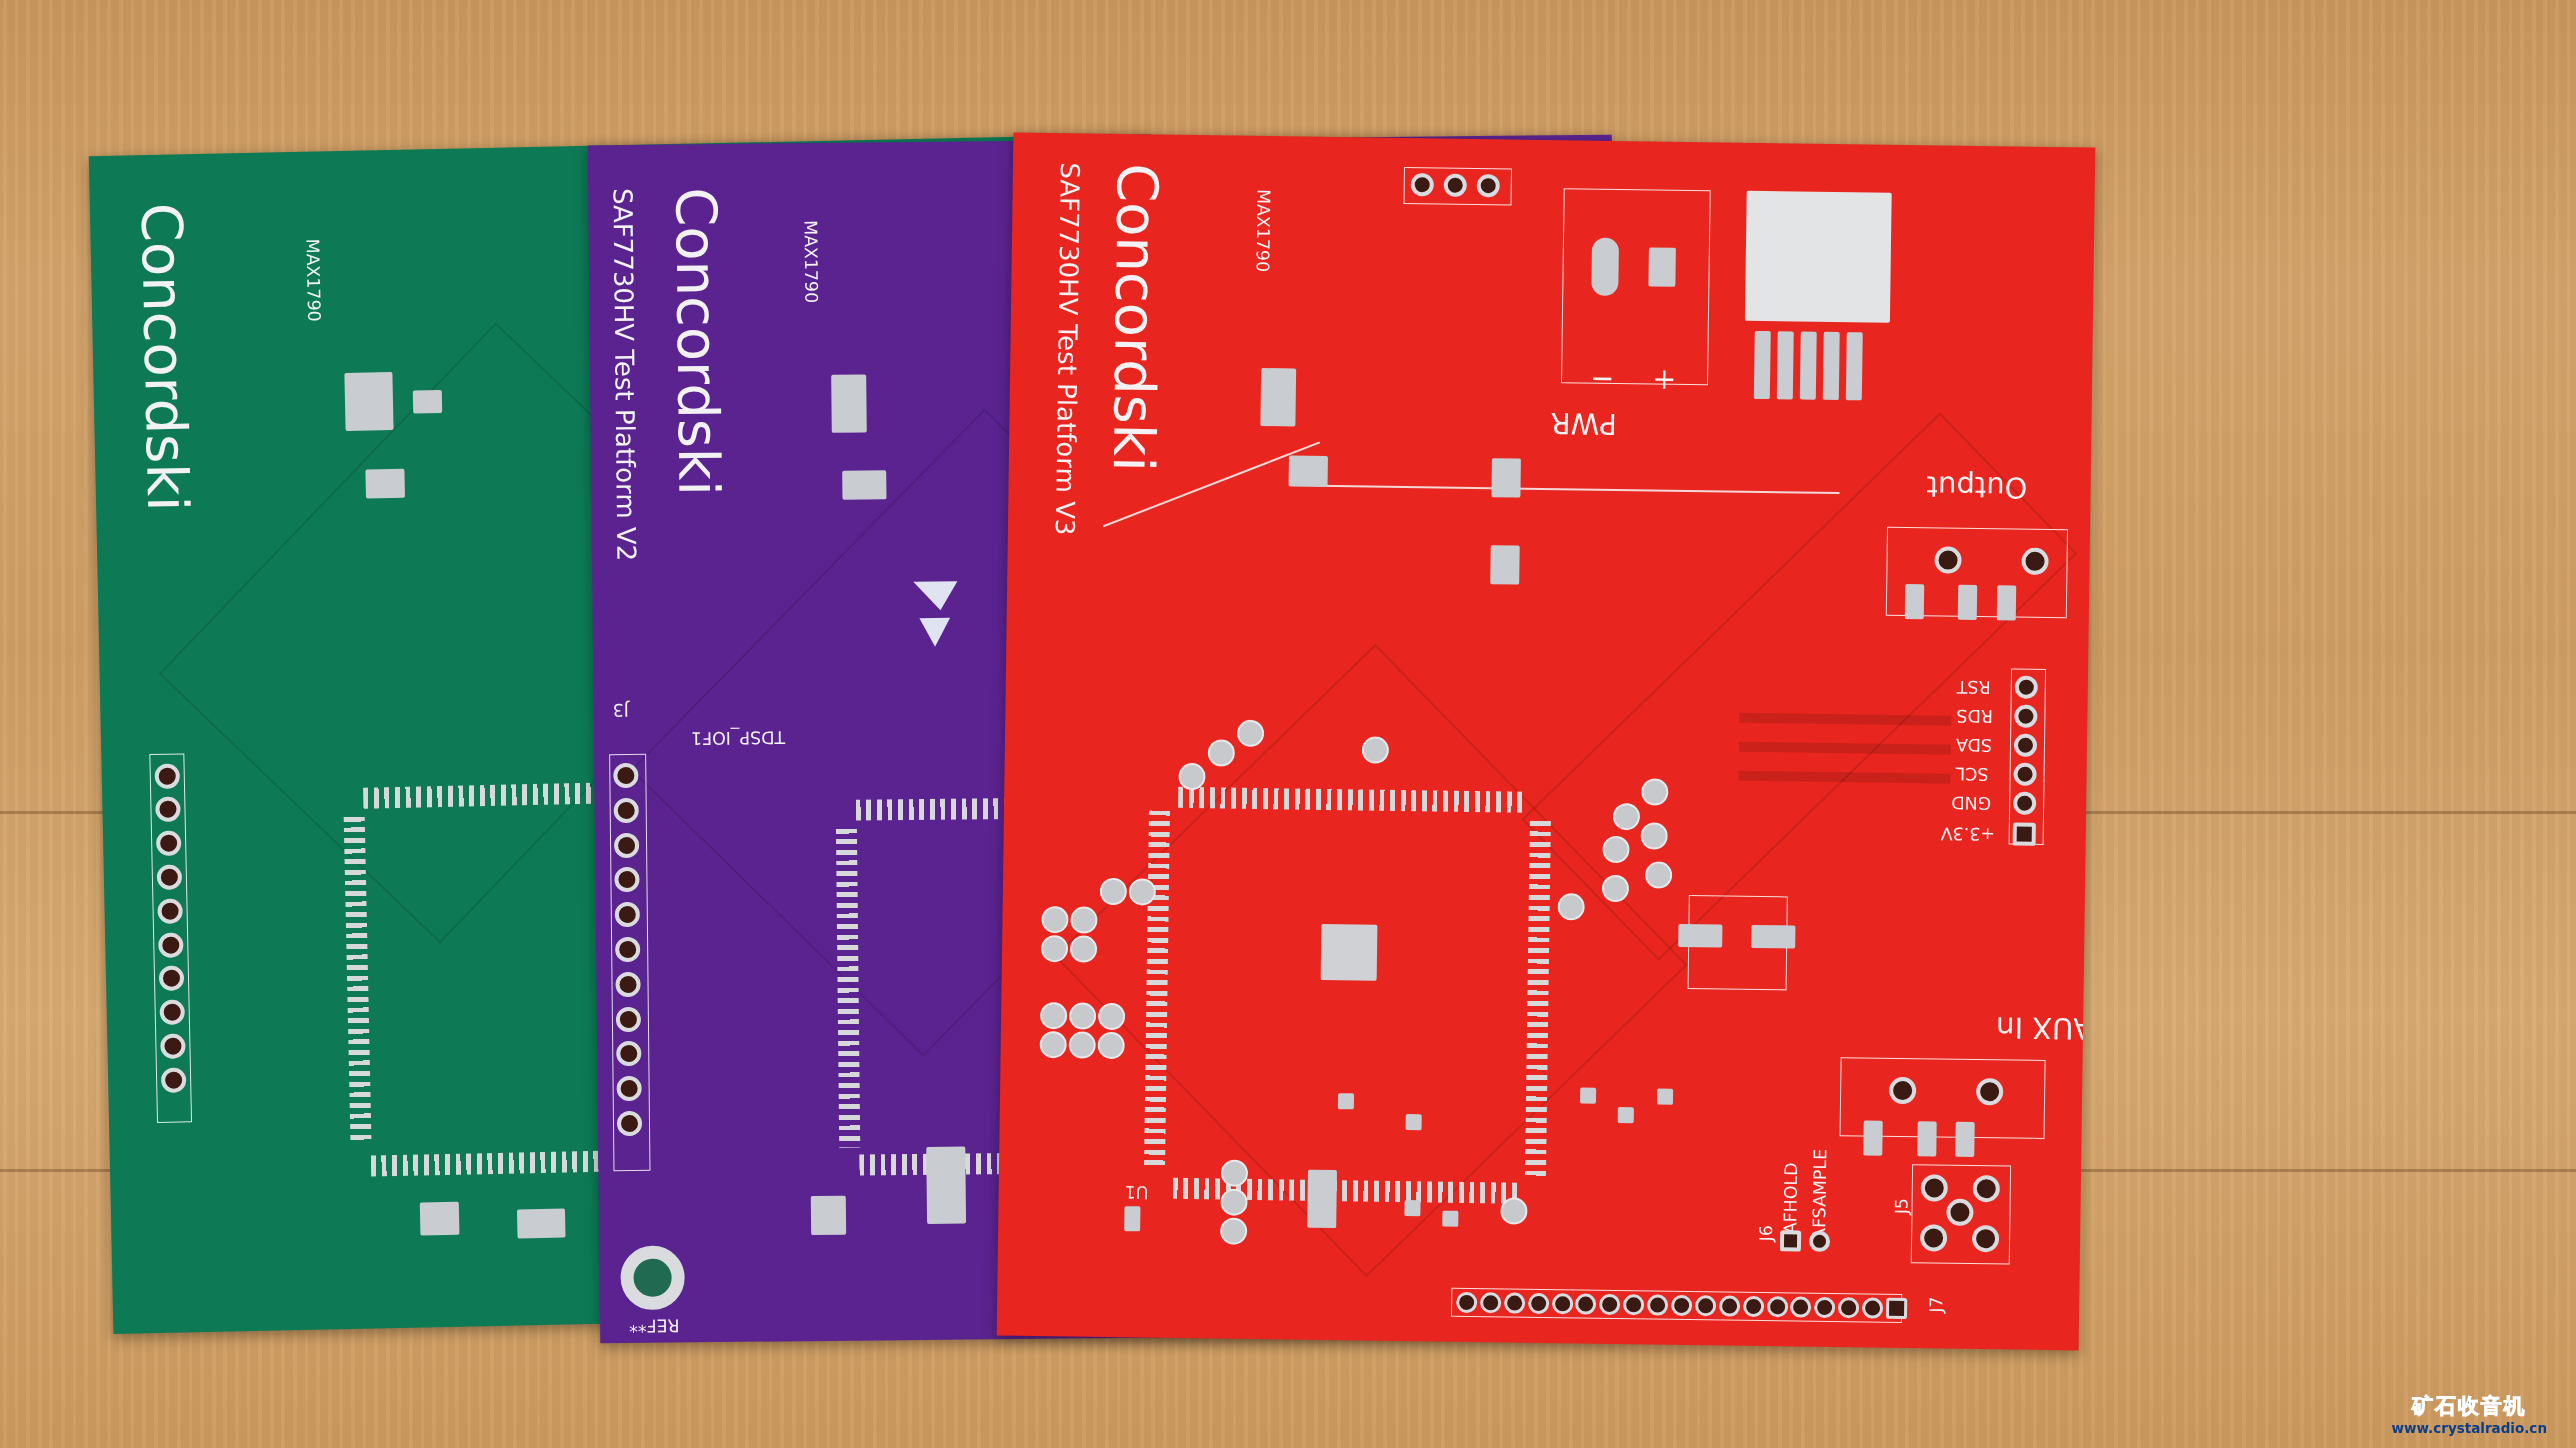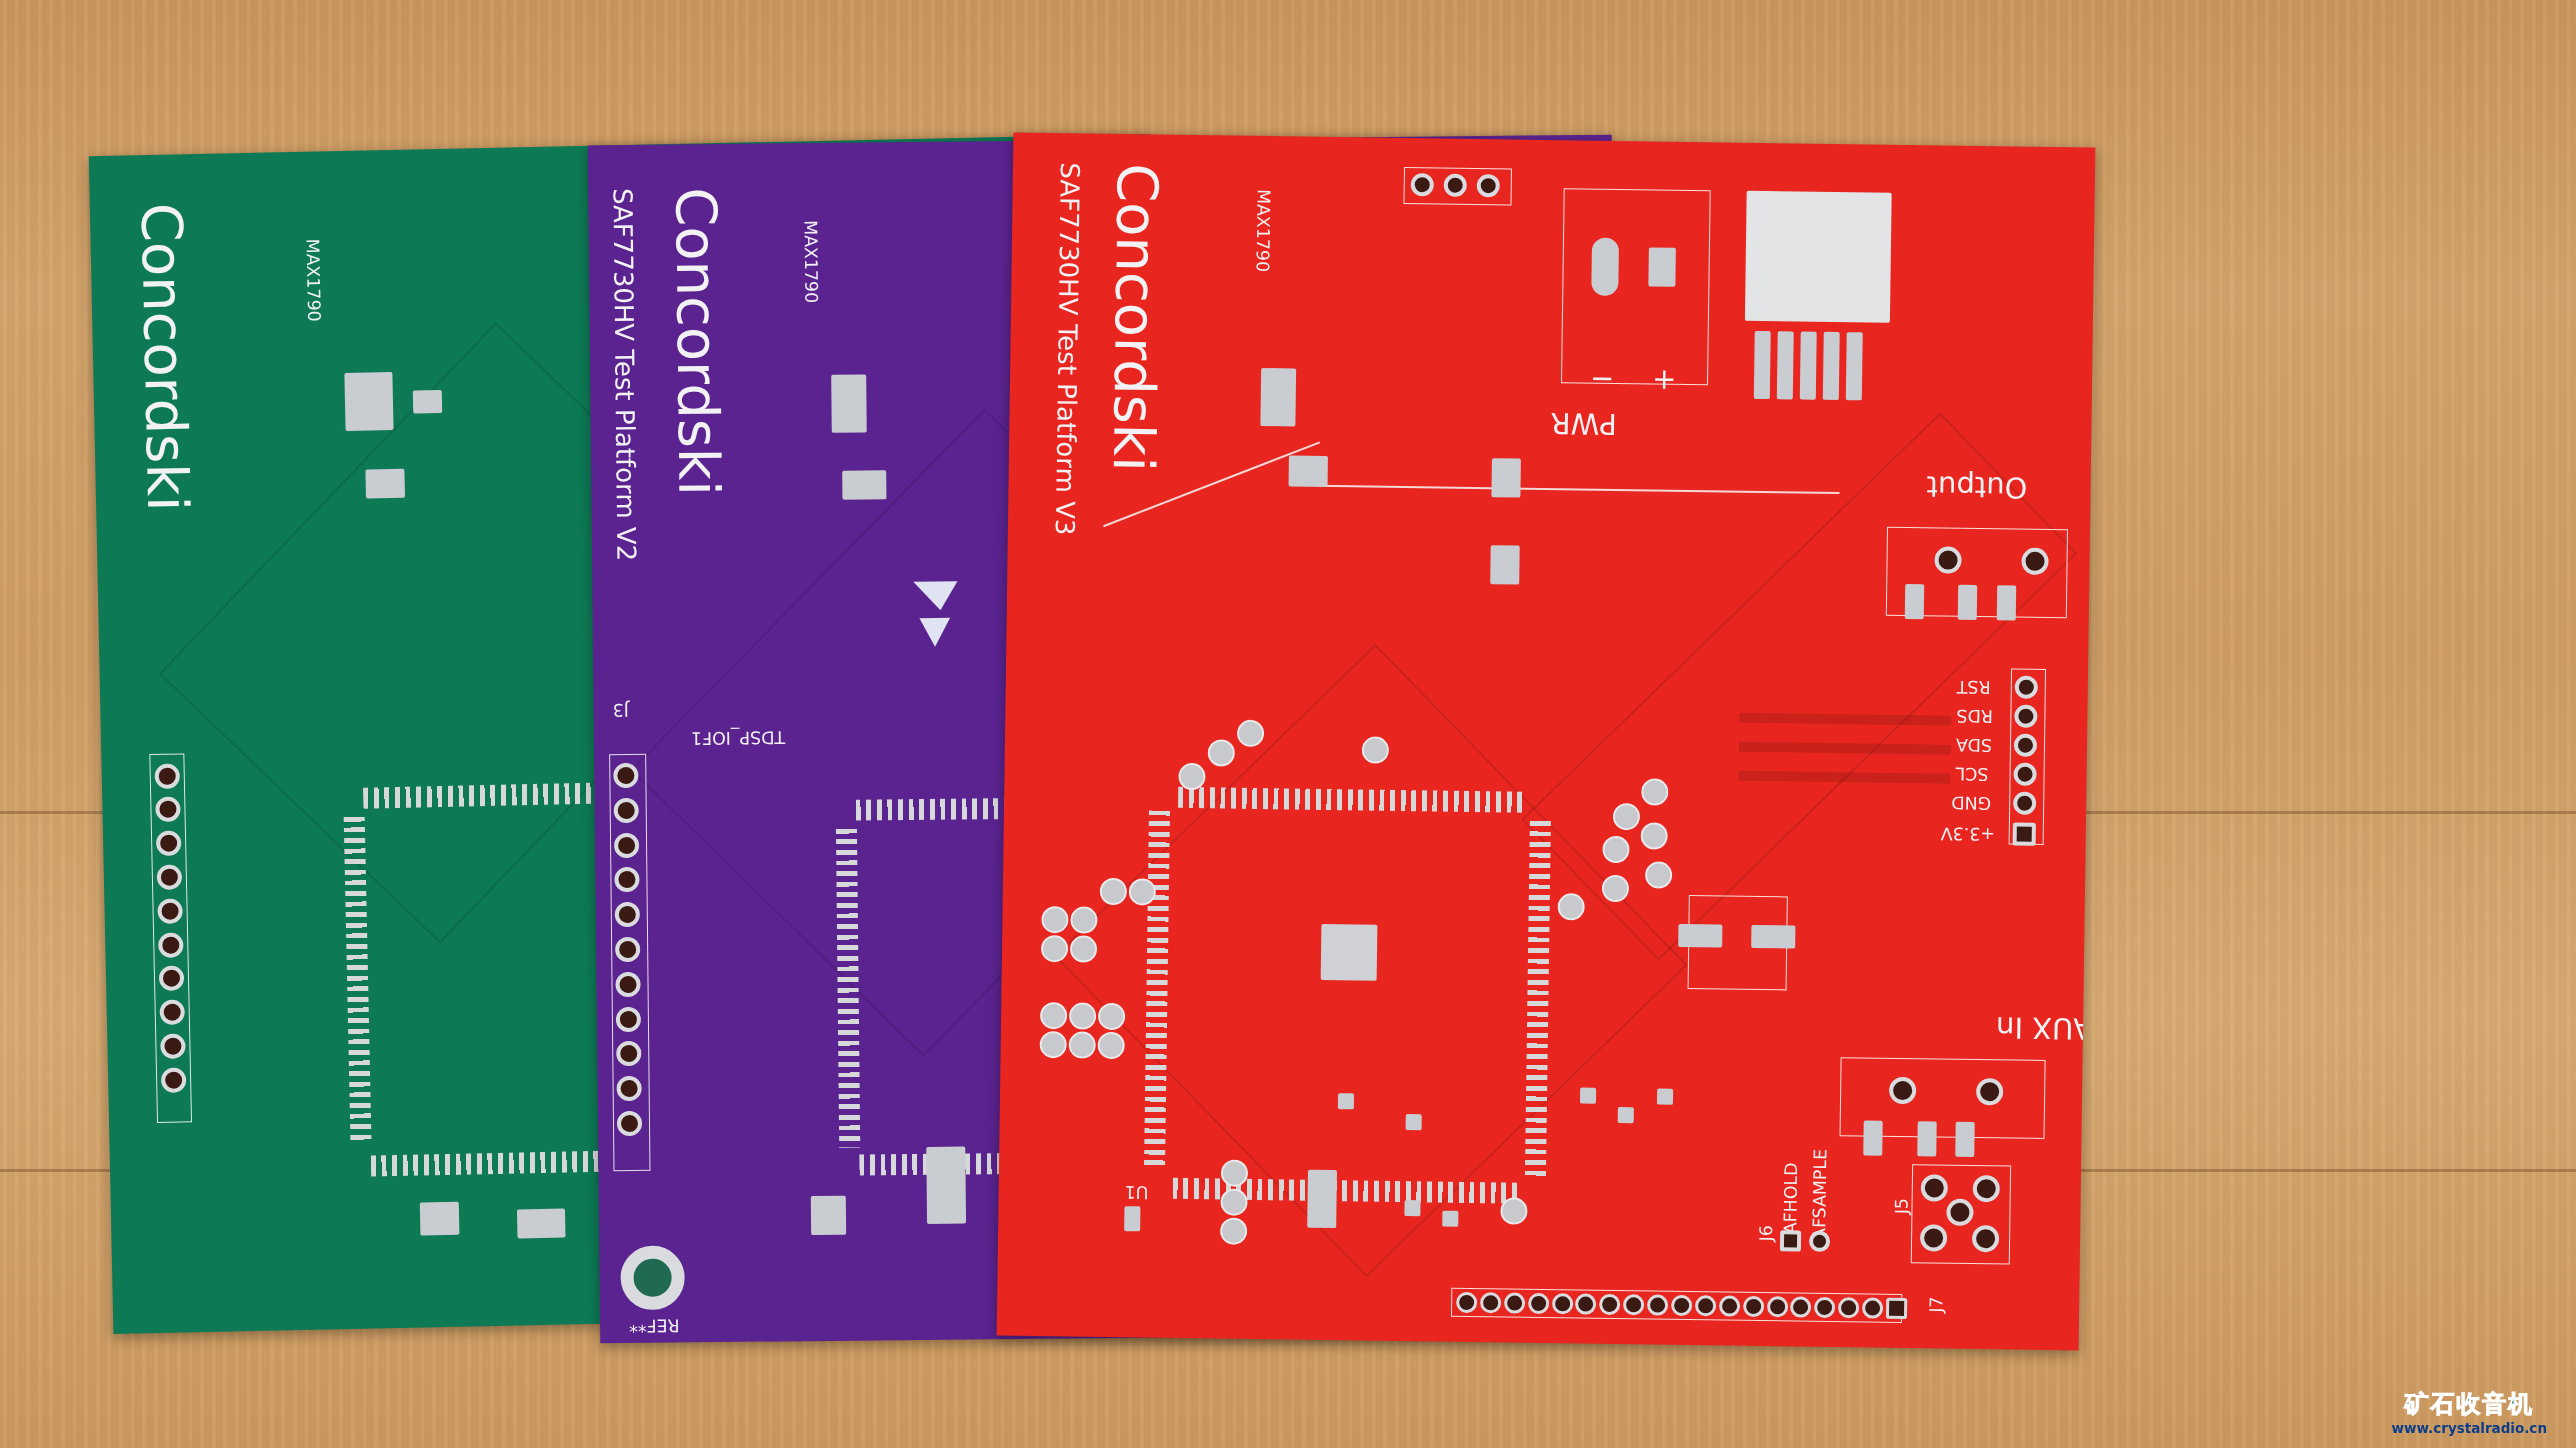--- a/index.html
+++ b/index.html
@@ -15,21 +15,21 @@
   .flip{transform:rotate(180deg);}
   .pad{position:absolute;background:#c9ccd0;border-radius:1.9px;}
   .hole{position:absolute;border-radius:50%;background:#3a1a12;border:4.8px solid #d9dbde;box-sizing:border-box;}
   .trace{position:absolute;border:2.9px solid rgba(0,0,0,0.12);}
   .outline{position:absolute;border:1.9px solid rgba(255,255,255,0.85);}
   .qfp-pins-h{position:absolute;height:21px;background:repeating-linear-gradient(90deg,#d6d8da 0 4.8px,transparent 4.8px 10.6px);}
   .qfp-pins-v{position:absolute;width:21px;background:repeating-linear-gradient(180deg,#d6d8da 0 4.8px,transparent 4.8px 10.6px);}
   .tp{position:absolute;width:23px;height:23px;border-radius:50%;background:#c7c9cc;border:2.9px solid rgba(255,255,255,0.6);}
   .label-small{font-size:17.4px;}
   .watermark{position:absolute;right:29px;bottom:13.5px;text-align:center;}
-  .wm-title{font-size:24px;font-weight:bold;color:#0f766e;letter-spacing:1.9px;-webkit-text-stroke:1px #fff;}
+  .wm-title{font-size:21px;font-weight:bold;color:#0f766e;letter-spacing:1.9px;-webkit-text-stroke:1px #fff;}
   .wm-url{font-size:13.5px;color:#0b3e8a;font-weight:bold;}
 </style>
 </head>
 <body>
 
 <div class="plank-seam" style="top:811px;"></div>
 <div class="plank-seam" style="top:1169px;"></div>
 
 <div class="board" style="left:101px;top:145px;width:1062px;height:1178px;background:#0d7a55;transform:rotate(-1.2deg);">
   <div class="trace" style="left:174px;top:241px;width:386px;height:483px;transform:rotate(45deg);"></div>

